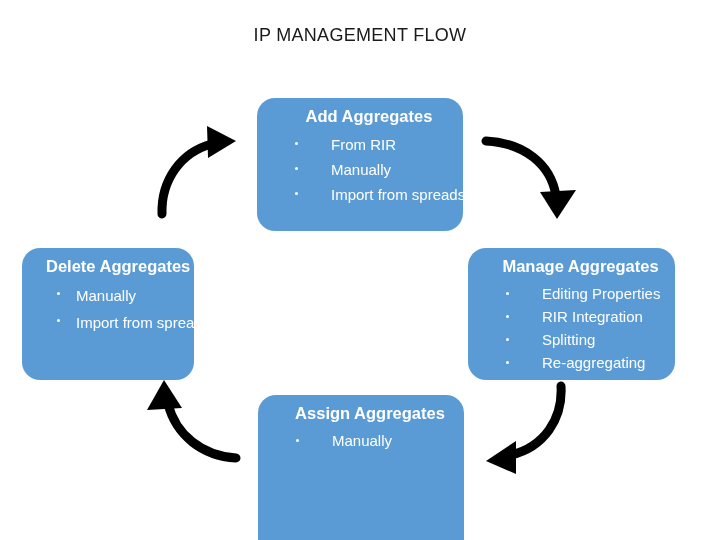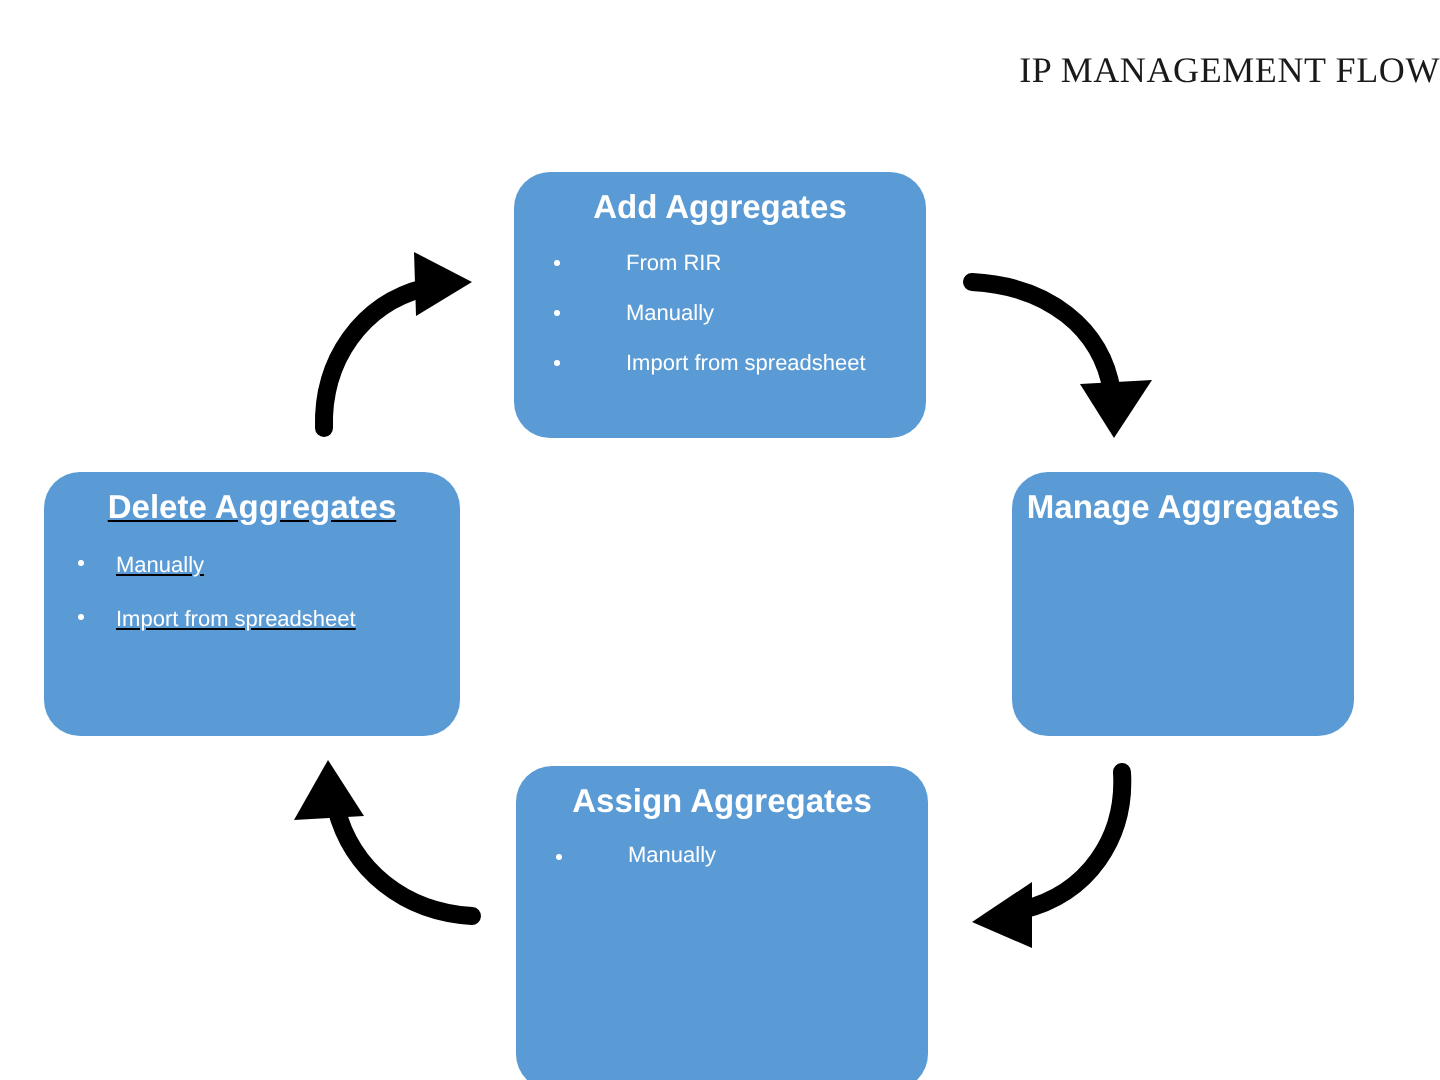--- a/index.html
+++ b/index.html
@@ -13,70 +13,70 @@
     height: 540px;
     background: #ffffff;
     overflow: hidden;
     font-family: "Liberation Sans", sans-serif;
   }
   #diagram-title {
     position: absolute;
     left: 0;
     top: 25px;
     width: 720px;
-    text-align: right;
+    text-align: center;
     font-size: 18px;
     font-weight: 400;
     color: #1a1a1a;
     letter-spacing: 0.3px;
-    font-family: Liberation Serif, serif;
   }
   .node-box {
     position: absolute;
     background: #5B9BD5;
     border-radius: 18px;
     box-sizing: border-box;
-    padding: 8px 6px 6px 6px;
+    padding: 8px 6px 6px 24px;
+    margin-top: 12px;
   }
   .node-title {
     text-align: center;
     color: #ffffff;
     font-weight: bold;
     font-size: 16.5px;
     line-height: 20px;
     margin-bottom: 6px;
     white-space: nowrap;
   }
   .node-list {
     list-style: none;
     margin: 0;
     padding: 0;
   }
   .node-list li {
     position: relative;
     color: #ffffff;
-    font-size: 11px;
+    font-size: 15px;
     line-height: 23px;
     padding-left: 50px;
     white-space: nowrap;
   }
   .node-list li .bullet-dot {
     position: absolute;
     left: 14px;
     top: 10px;
     width: 3px;
     height: 3px;
     background: #ffffff;
     border-radius: 50%;
   }
   
   #box-add      { left: 257px; top: 86px;  width: 206px; height: 133px; }
-  #box-manage   { left: 506px; top: 236px; width: 171px; height: 132px; }
+  #box-manage   { left: 468px; top: 236px; width: 207px; height: 132px; }
   #box-assign   { left: 258px; top: 383px; width: 206px; height: 162px; }
-  #box-delete   { left: 22px;  top: 236px; width: 208px; height: 132px; text-decoration: underline; }
+  #box-delete   { left: 22px;  top: 236px; width: 172px; height: 132px; }
 
   #box-delete .node-list li { padding-left: 30px; }
   #box-delete .node-list li .bullet-dot { left: 11px; }
   #box-delete .node-list li { line-height: 27px; }
 
   #box-add .node-list li { line-height: 25px; }
 
   #arrow-layer {
     position: absolute;
     left: 0; top: 0;
@@ -118,20 +118,26 @@
     <div class="node-title">Add Aggregates</div>
     <ul class="node-list">
       <li><span class="bullet-dot"></span><span>From RIR</span></li>
       <li><span class="bullet-dot"></span><span>Manually</span></li>
       <li><span class="bullet-dot"></span><span>Import from spreadsheet</span></li>
     </ul>
   </div>
 
   <div class="node-box" id="box-manage">
     <div class="node-title">Manage Aggregates</div>
+    <ul class="node-list">
+      <li><span class="bullet-dot"></span><span>Editing Properties</span></li>
+      <li><span class="bullet-dot"></span><span>RIR Integration</span></li>
+      <li><span class="bullet-dot"></span><span>Splitting</span></li>
+      <li><span class="bullet-dot"></span><span>Re-aggregating</span></li>
+    </ul>
   </div>
 
   <div class="node-box" id="box-assign">
     <div class="node-title">Assign Aggregates</div>
     <ul class="node-list">
       <li><span class="bullet-dot"></span><span>Manually</span></li>
     </ul>
   </div>
 
   <div class="node-box" id="box-delete">

